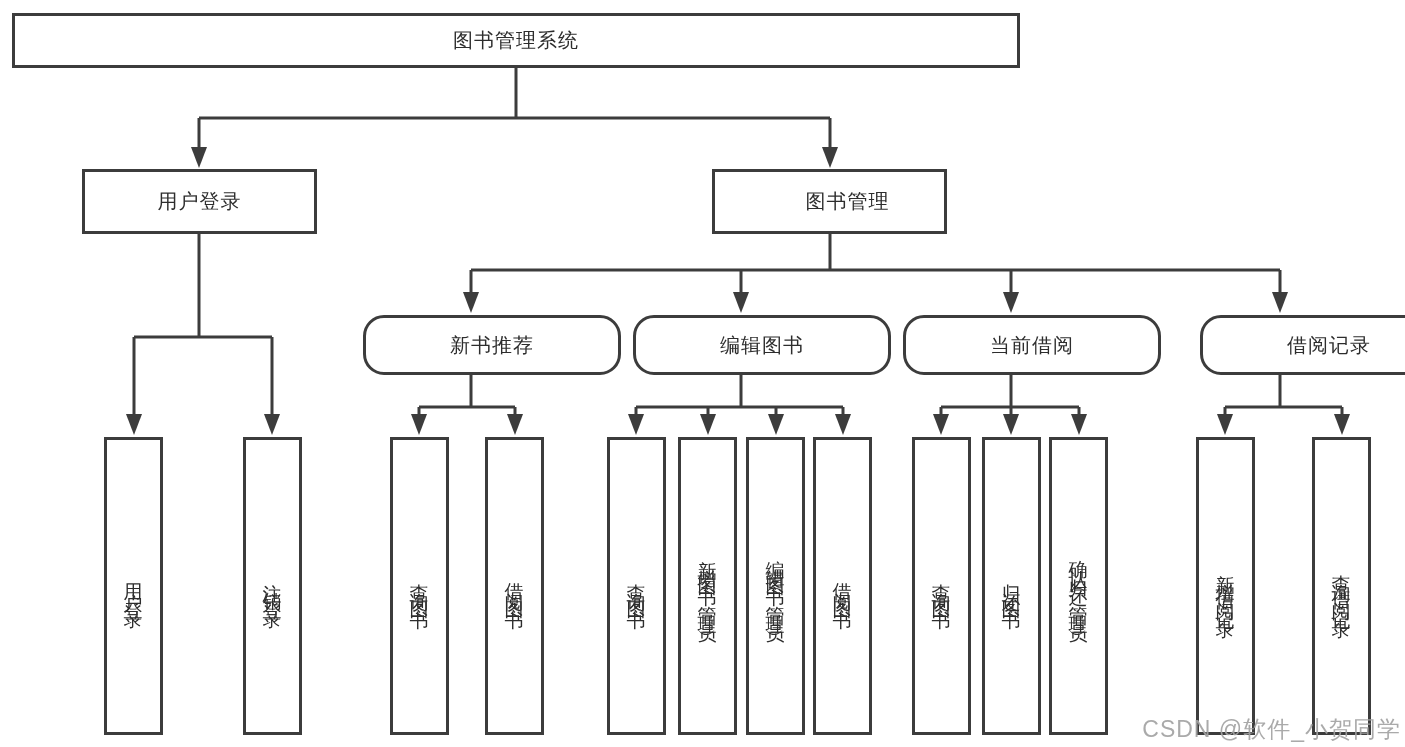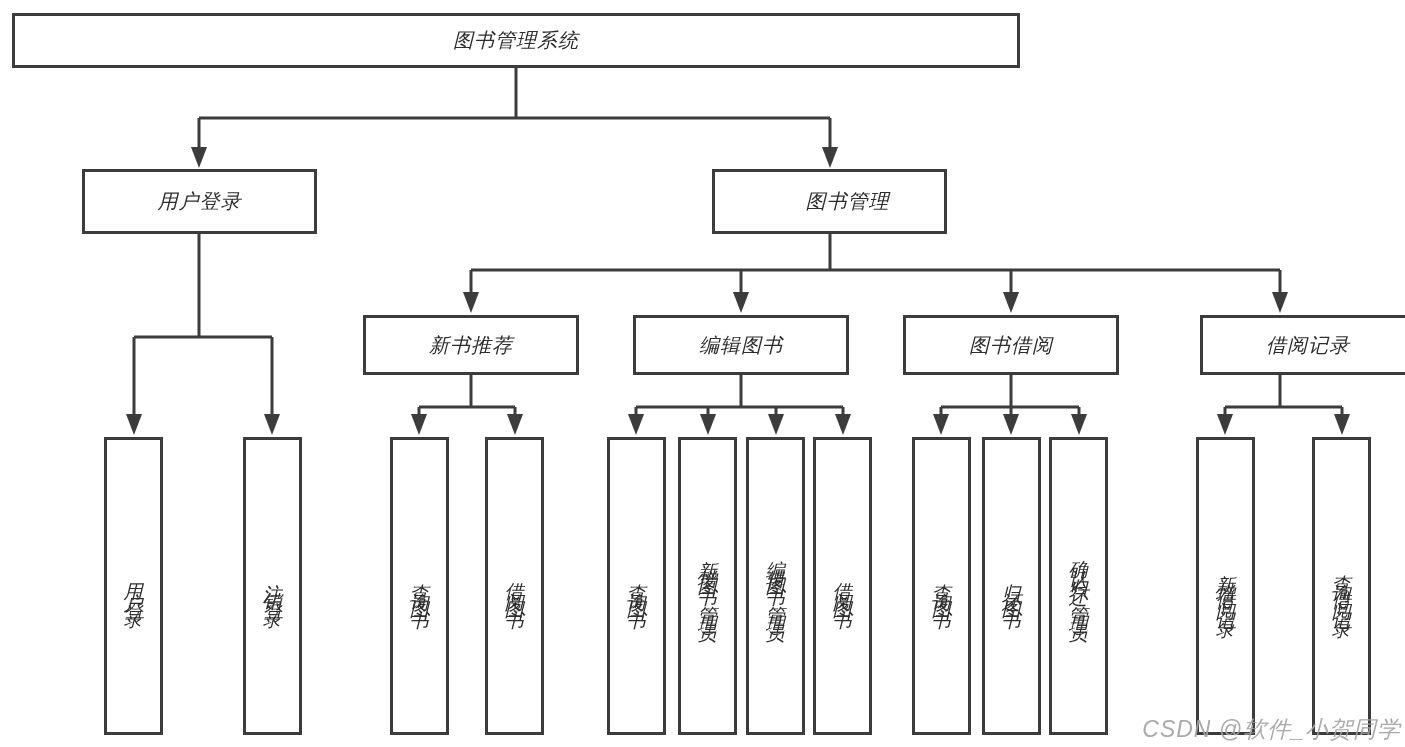--- a/index.html
+++ b/index.html
@@ -1,29 +1,29 @@
 <!DOCTYPE html>
 <html><head>
 <meta charset="utf-8">
 <style>
   html,body{margin:0;padding:0;background:#ffffff;}
   #stage{
     position:relative;width:1405px;height:747px;background:#ffffff;overflow:hidden;
-    font-family:"Liberation Sans","DejaVu Sans",sans-serif;color:#2d2d2d;font-style:italic;
+    font-family:"Liberation Sans","DejaVu Sans",sans-serif;color:#2d2d2d;
   }
   #connectors{position:absolute;left:0;top:0;width:1405px;height:747px;z-index:1;}
   .box{
     position:absolute;box-sizing:border-box;background:#ffffff;
     border:3px solid #3c3c3c;display:flex;align-items:center;justify-content:center;
     z-index:2;text-align:center;
   }
   .box-h{font-size:20px;letter-spacing:1px;}
   .root{left:12px;top:13px;width:1008px;height:55px;}
   .lvl2{top:169px;width:235px;height:65px;}
-  .lvl3{top:315px;width:216px;height:60px;}
+  .lvl3{top:315px;width:258px;height:60px;border-radius:21px;}
   .leaf{
     top:437px;width:59px;height:298px;
     writing-mode:vertical-rl;text-orientation:mixed;
     font-size:19px;line-height:1;letter-spacing:0.48em;
   }
   #watermark{
     position:absolute;right:4px;top:714px;z-index:5;
     font-size:23px;letter-spacing:1px;color:#a3a3a3;opacity:0.92;
     white-space:nowrap;
   }
@@ -65,21 +65,21 @@
     </g>
   </svg>
 
   <div class="box box-h root">图书管理系统</div>
 
   <div class="box box-h lvl2" style="left:82px;">用户登录</div>
   <div class="box box-h lvl2" style="left:712px;padding-left:36px;">图书管理</div>
 
   <div class="box box-h lvl3" style="left:363px;">新书推荐</div>
   <div class="box box-h lvl3" style="left:633px;">编辑图书</div>
-  <div class="box box-h lvl3" style="left:903px;">图书借阅</div>
+  <div class="box box-h lvl3" style="left:903px;">当前借阅</div>
   <div class="box box-h lvl3" style="left:1172px;margin-left:28px;">借阅记录</div>
 
   <div class="box leaf" style="left:104px;">用户登录</div>
   <div class="box leaf" style="left:243px;">注销登录</div>
 
   <div class="box leaf" style="left:390px;">查询图书</div>
   <div class="box leaf" style="left:485px;">借阅图书</div>
 
   <div class="box leaf" style="left:607px;">查询图书</div>
   <div class="box leaf" style="left:678px;">新增图书（管理员）</div>

